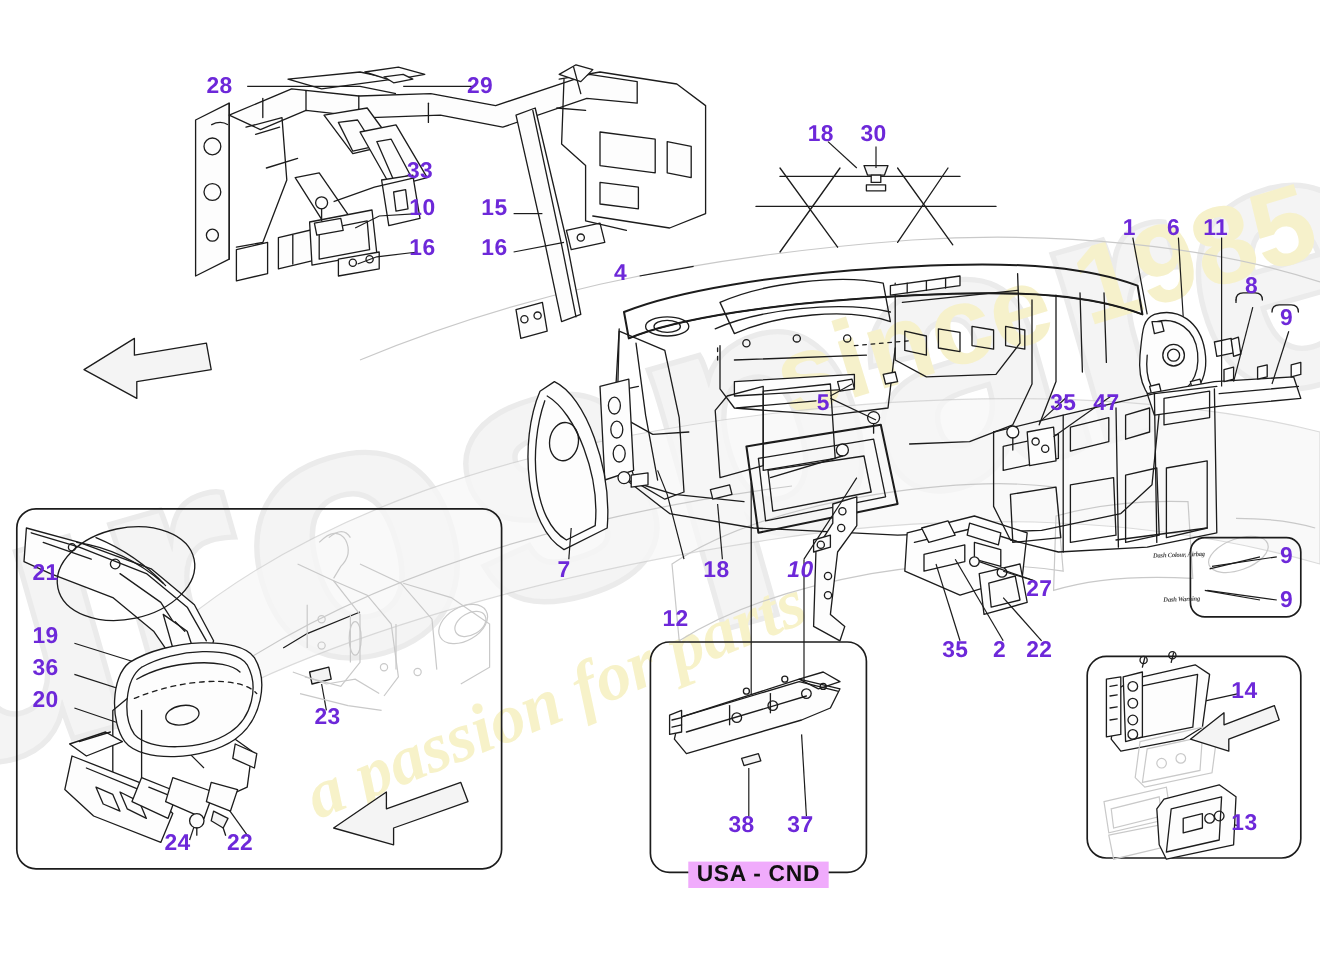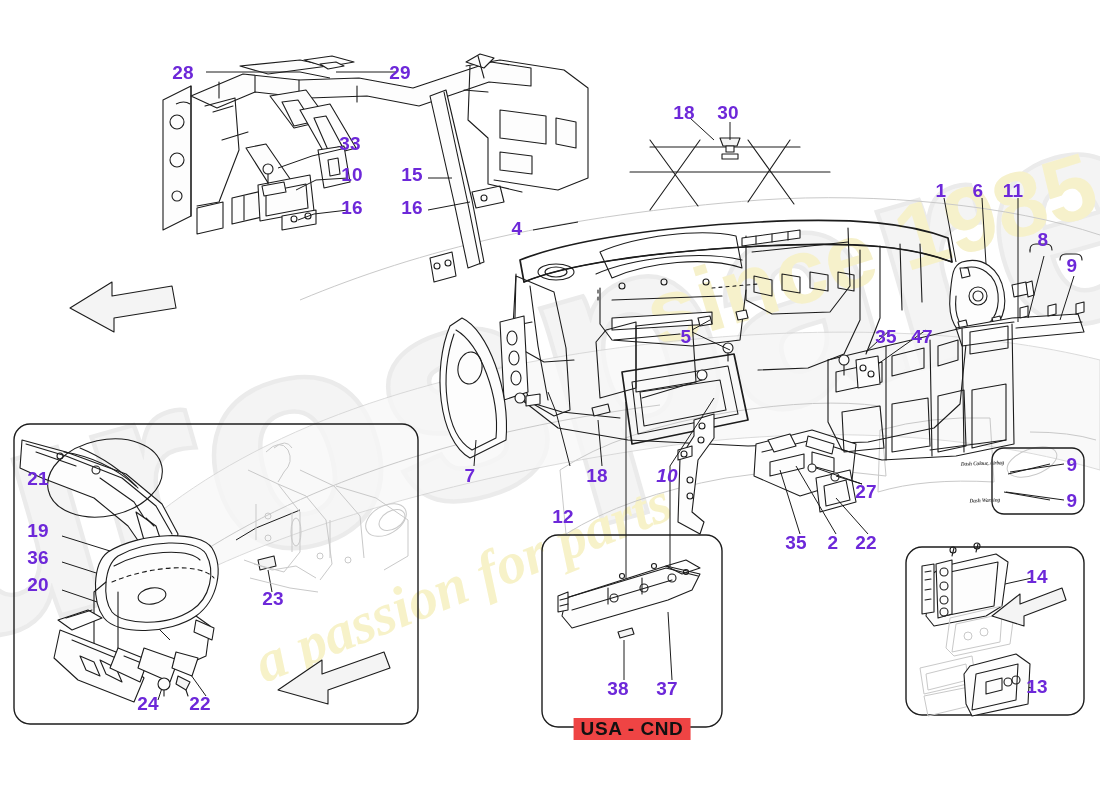--- a/index.html
+++ b/index.html
@@ -3,21 +3,21 @@
 <meta charset="utf-8">
 <style>
   html,body{margin:0;padding:0;background:#fff;}
   body{width:1100px;height:800px;position:relative;overflow:hidden;
        font-family:"Liberation Sans", sans-serif;color:#111;}
   #stage{position:absolute;inset:0;width:1100px;height:800px;}
   svg.layer{position:absolute;left:0;top:0;width:1100px;height:800px;}
   .callout{position:absolute;font-size:19px;font-weight:700;color:#6d28d9;
            letter-spacing:.3px;line-height:1;white-space:nowrap;}
   .panel-title{position:absolute;font-size:19px;font-weight:700;color:#111;
-               letter-spacing:.6px;white-space:nowrap;background:#ef4444;padding:0 7px;}
+               letter-spacing:.6px;white-space:nowrap;background:#f0abfc;padding:0 7px;}
   .tiny-script{font-family:"Liberation Serif", serif;font-size:5.5px;
                font-style:italic;font-weight:700;color:#4a4a4a;letter-spacing:-.2px;}
 </style>
 </head>
 <body>
 
 <div id="stage">
 
   <svg class="layer" viewBox="0 0 1100 800">
     <g opacity="1">

